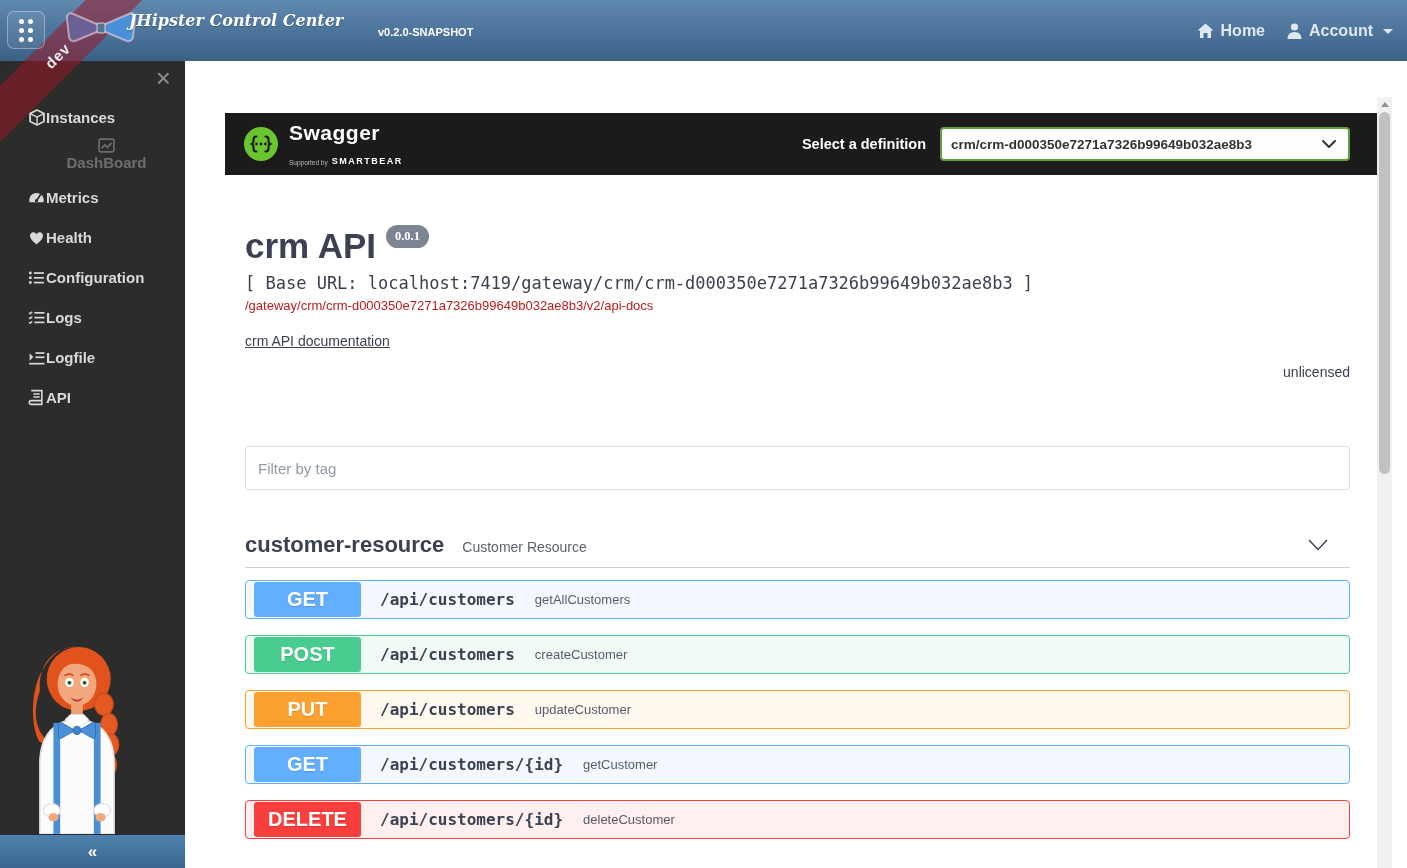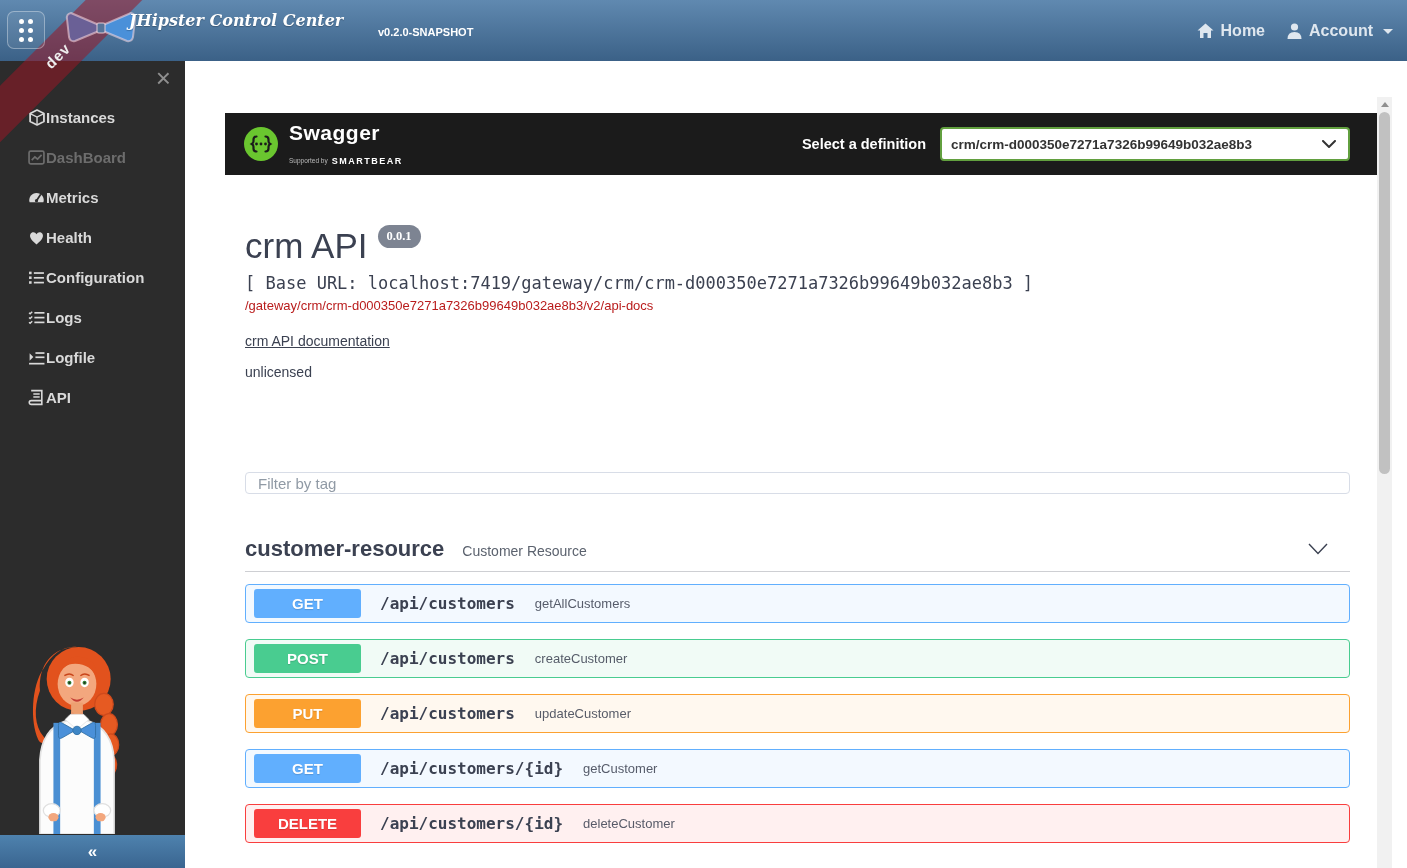--- a/index.html
+++ b/index.html
@@ -36,75 +36,75 @@
                 margin-left:3px; margin-top:2px; }
 
   
   .sidebar { position:absolute; left:0; top:61px; width:185px; bottom:0;
              background:#2c2c2c; z-index:10; }
   .sidebar-close { position:absolute; top:2px; right:14px; font-size:26px;
                    font-weight:300; color:#8f8f8f; cursor:pointer; line-height:30px; z-index:12;}
   .side-nav { position:absolute; top:36px; left:0; right:0; z-index:12; }
   .side-item { height:40px; display:flex; align-items:center; padding-left:28px;
                color:#d9d9d9; font-size:15px; font-weight:bold; cursor:pointer; }
-  .side-item.disabled { color:#6d6d6d; cursor:default; }
+  .side-item.disabled { color:#6d6d6d; cursor:default;flex-direction:column; }
   .nav-icon { width:18px; height:17px; display:inline-flex; }
   .nav-icon svg { width:17px; height:17px; }
   .mascot { position:absolute; left:18px; bottom:34px; z-index:11; }
   .side-footer { position:absolute; left:0; right:0; bottom:0; height:33px;
                  background:linear-gradient(#4e82ae, #3a6590); color:#fff;
                  display:flex; align-items:center; justify-content:center;
                  font-size:17px; font-weight:bold; cursor:pointer; z-index:12; }
 
   
   .content { position:absolute; left:185px; top:61px; right:0; bottom:0; background:#fff; }
   .sw-wrap { position:absolute; left:40px; right:30px; top:52px; }
   .sw-topbar { height:62px; background:#1b1b1b; display:flex; align-items:center;
                padding:0 27px 0 18px; }
   .sw-logo { display:flex; align-items:center; gap:10px; }
   .sw-logo-txt { display:flex; flex-direction:column; line-height:1; }
   .sw-logo-name { color:#fff; font-size:21px; font-weight:600; letter-spacing:0.5px; }
-  .sw-logo-sub { margin-top:14px; display:flex; align-items:center; gap:4px; }
+  .sw-logo-sub { margin-top:14px; display:flex; align-items:flex-end; gap:4px; }
   .sw-logo-sub .pre { color:#bbb; font-size:6.5px; }
   .sw-logo-sub .brand { color:#fff; font-size:9px; font-weight:bold; letter-spacing:1.5px; }
   .sw-top-spacer { flex:1; }
   .sw-select-label { color:#fff; font-size:14.5px; font-weight:bold; margin-right:14px; }
   .sw-select { width:410px; height:34px; background:#fff; border:2px solid #62a03f;
                border-radius:4px; display:flex; align-items:center; padding:0 12px 0 9px;
                cursor:pointer; }
   .sw-select-value { font-size:13.5px; font-weight:bold; color:#333; flex:1; }
 
   .sw-body { padding:0 27px 0 20px; }
   .sw-title-row { margin-top:50px; display:flex; align-items:flex-start; gap:10px; }
-  .sw-title { font-size:35px; font-weight:normal; color:#3b4151; line-height:1; padding-top:3px;}
+  .sw-title { font-size:35px; font-weight:bold; color:#3b4151; line-height:1; padding-top:3px;}
   .sw-version-badge { background:#7d8492; color:#ffffff; font-size:12.5px; font-weight:bold;
                       border-radius:57px; padding:4px 9px;font-family:Liberation Serif, serif; }
   .sw-baseurl { margin-top:10px; font-family:"DejaVu Sans Mono", monospace;
                 font-size:17px; color:#3b4151; }
   .sw-spec-link { margin-top:5px; font-size:13px; color:#b91c1c; cursor:pointer; }
   .sw-desc { margin-top:20px; font-size:14px; color:#3b4151;text-decoration:underline; }
-  .sw-license { margin-top:15px; font-size:14px; color:#3b4151; }
-
-  .sw-filter { margin-top:92px; width:100%; height:22px; border:1px solid #d8dde7;
+  .sw-license { margin-top:15px; font-size:14px; color:#3b4151;text-align:right; }
+
+  .sw-filter { margin-top:66px; width:100%; height:44px; border:1px solid #d8dde7;
                border-radius:4px; font-size:15px; color:#404040; padding:0 12px;
                outline:none; font-family:"Liberation Sans", sans-serif; }
   .sw-filter::placeholder { color:#909aa5; }
 
   .sw-tag-row { margin-top:32px; height:46px; display:flex; align-items:center;
                 border-bottom:1px solid rgba(59,65,81,0.25); cursor:pointer; }
   .sw-tag-name { font-size:22px; font-weight:bold; color:#3b4151; }
   .sw-tag-desc { font-size:14px; color:#5b626e; margin-left:18px; padding-top:4px; }
   .sw-tag-spacer { flex:1; }
   .sw-tag-chevron { margin-right:22px; display:flex; }
 
   .sw-ops { margin-top:12px; }
   .op-row { height:39px; border:1px solid; border-radius:4px; display:flex;
             align-items:center; padding-left:8px; margin-bottom:16px; cursor:pointer; }
   .op-badge { min-width:107px; text-align:center; padding:6px 0; border-radius:3px;
-              color:#fff; font-size:15px; font-weight:bold;
+              color:#fff; font-size:20px; font-weight:bold;
               text-shadow:0 1px 1px rgba(0,0,0,0.15); }
   .op-path { margin-left:19px; font-family:"DejaVu Sans Mono", monospace;
              font-size:16px; font-weight:bold; color:#3b4151; }
   .op-summary { margin-left:20px; font-size:13px; color:#3b4151; opacity:0.85; }
 
   .partial-heading { margin-top:29px; height:8px; overflow:hidden; position:relative; }
   .partial-heading i { position:absolute; top:2px; width:6px; height:6px; background:#33405a; }
   .partial-heading i:nth-child(1){ left:41px; }
   .partial-heading i:nth-child(2){ left:74px; width:5px; }
   .partial-heading i:nth-child(3){ left:82px; top:5px; width:4px; height:3px; }

